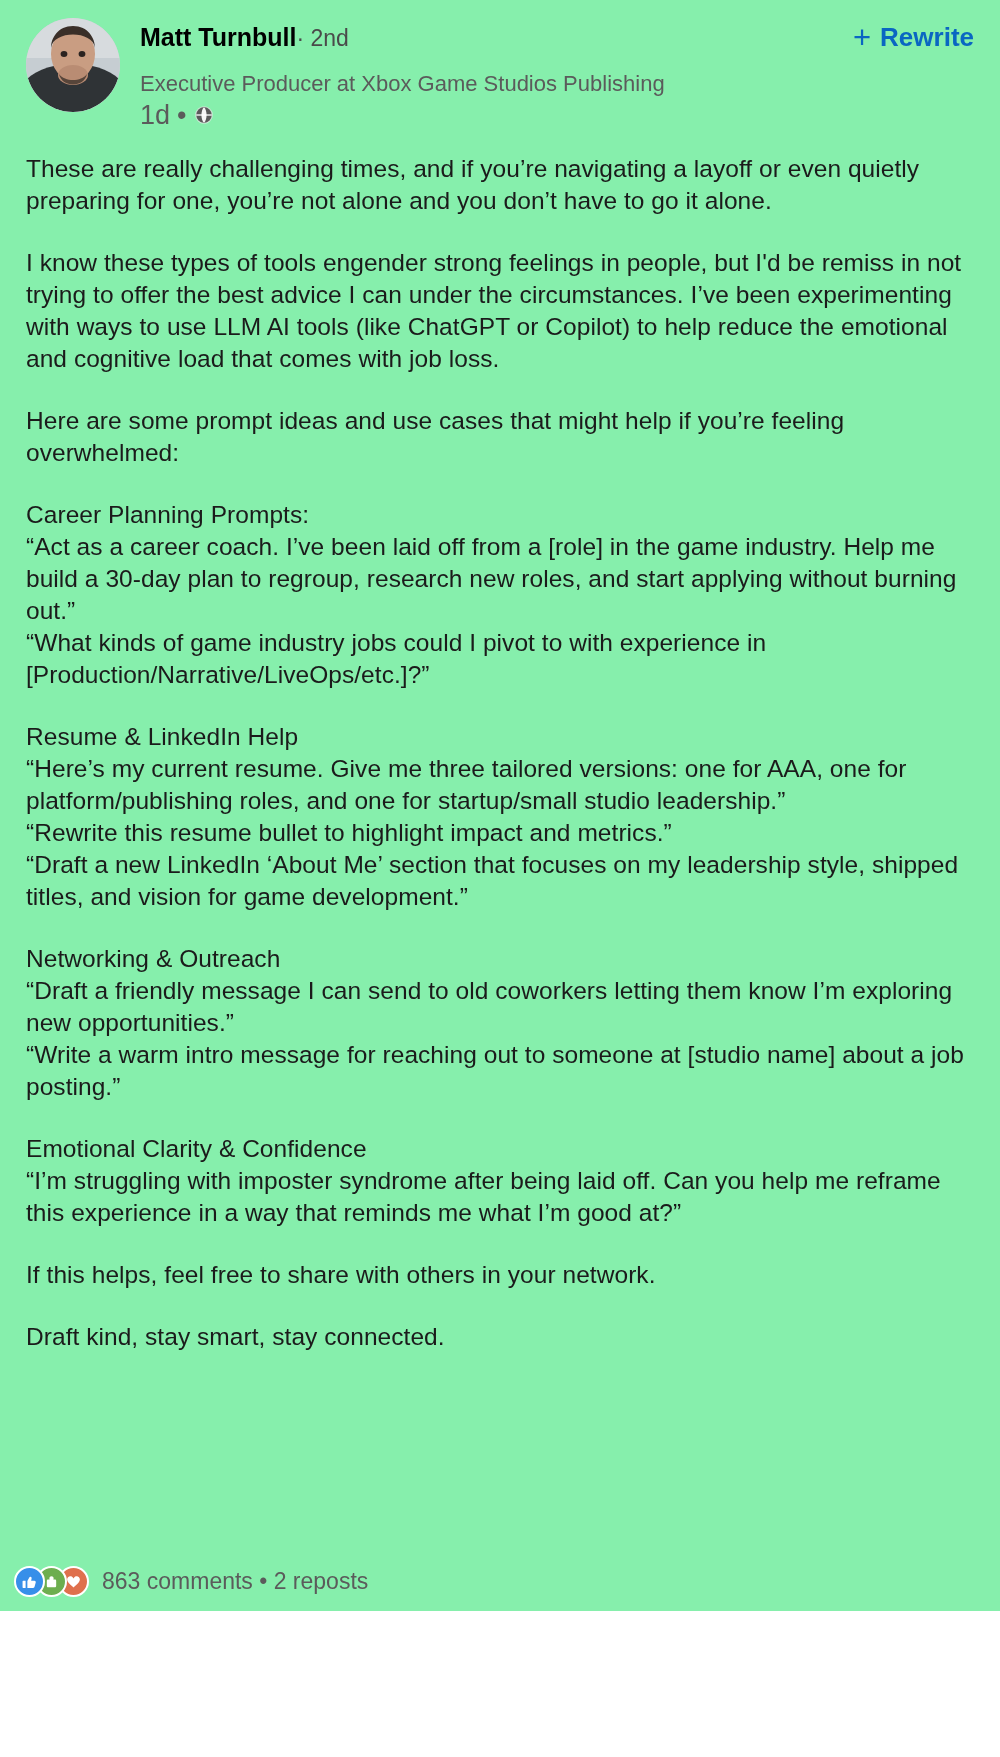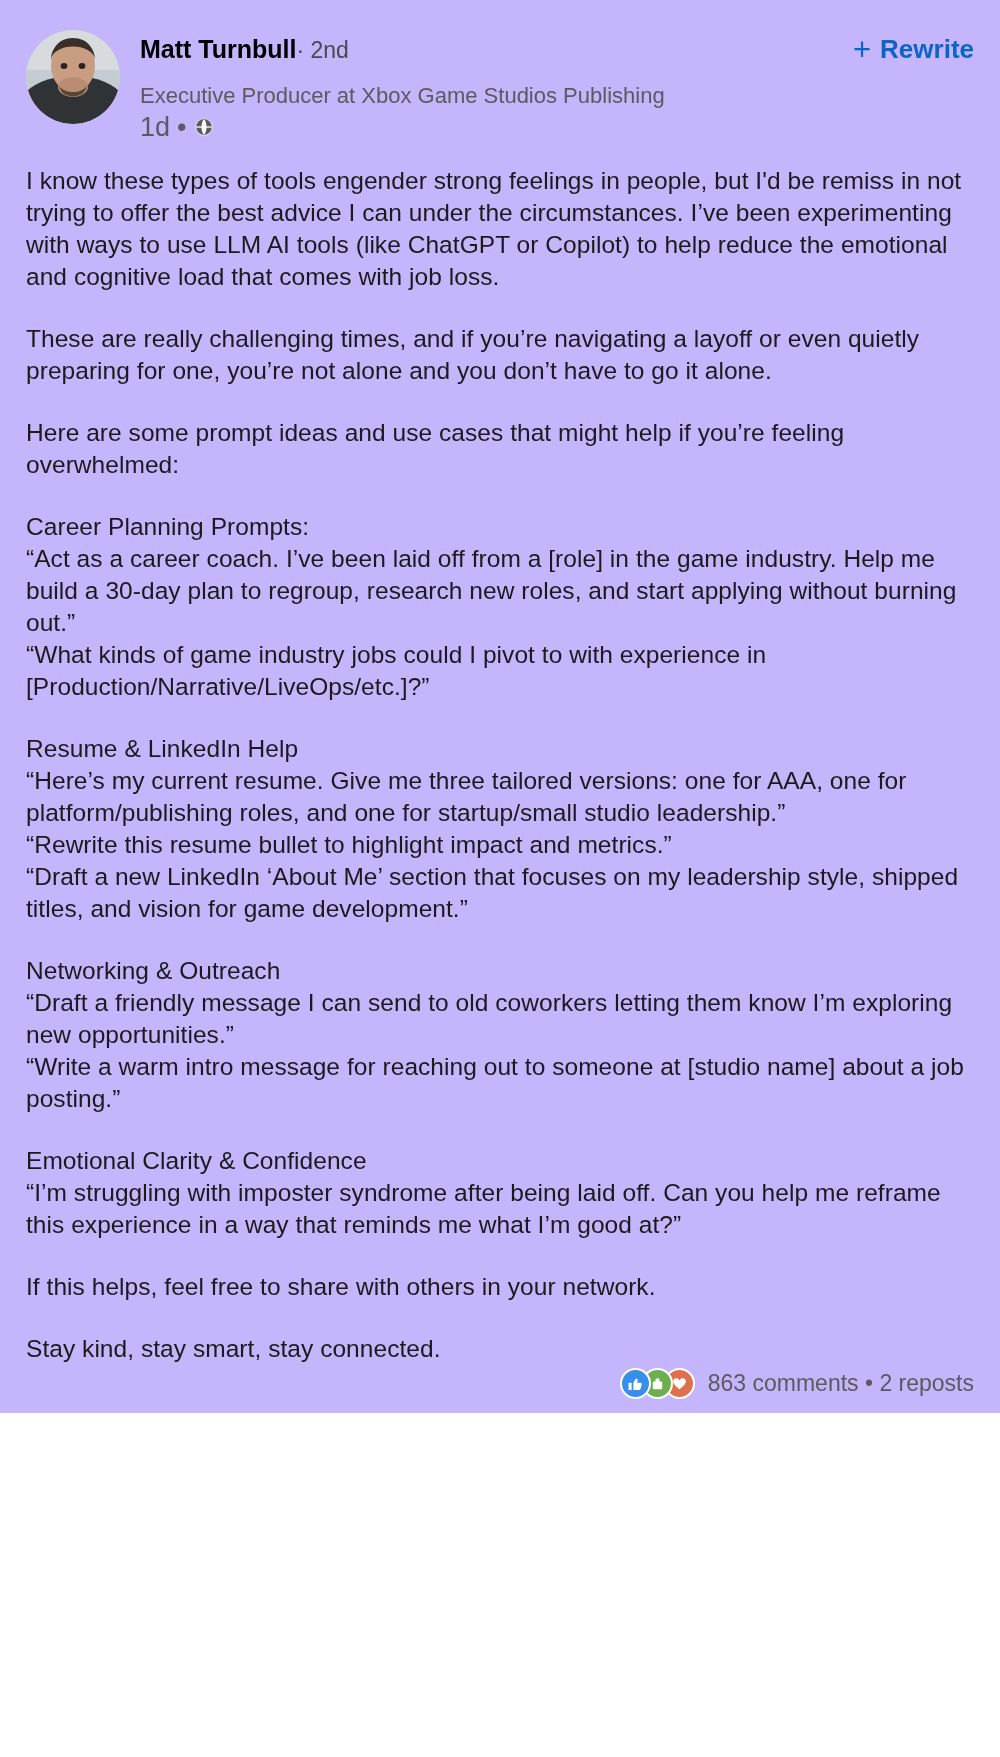--- a/index.html
+++ b/index.html
@@ -10,24 +10,24 @@
   }
   body {
     width: 1000px;
     height: 1757px;
     font-family: "Liberation Sans", sans-serif;
     color: #000000;
     -webkit-font-smoothing: antialiased;
   }
   .post {
     width: 1000px;
-    height: 1413px;
+    height: 1611px;
     position: relative;
-    background: #c4b5fd;
-    padding: 12px 26px;
+    background: #86efac;
+    padding: 0 26px;
   }
   
   .post-header {
     display: flex;
     align-items: flex-start;
     padding-top: 18px;
     padding-bottom: 10px;
   }
   .avatar {
     width: 94px;
@@ -109,26 +109,26 @@
     letter-spacing: 0.05px;
   }
   .para {
     margin: 0 0 30px 0;
     white-space: pre-line;
   }
   .para:last-child { margin-bottom: 0; }
   
   .post-footer {
     position: absolute;
-    left: 26px;
+    left: 14px;
     right: 26px;
     bottom: 14px;
     display: flex;
     align-items: center;
-    justify-content: flex-end;
+    justify-content: flex-start;
   }
   .reactions {
     display: flex;
     align-items: center;
   }
   .reaction-icons {
     display: flex;
     align-items: center;
   }
   .rx {
@@ -204,37 +204,37 @@
     </div>
 
     <button class="follow-btn">
       <span class="plus-icon">+</span>
       <span>Rewrite</span>
     </button>
 
   </div>
 
   <div class="post-body">
+    <p class="para">These are really challenging times, and if you’re navigating a layoff or even quietly preparing for one, you’re not alone and you don’t have to go it alone.</p>
     <p class="para">I know these types of tools engender strong feelings in people, but I'd be remiss in not trying to offer the best advice I can under the circumstances. I’ve been experimenting with ways to use LLM AI tools (like ChatGPT or Copilot) to help reduce the emotional and cognitive load that comes with job loss.</p>
-    <p class="para">These are really challenging times, and if you’re navigating a layoff or even quietly preparing for one, you’re not alone and you don’t have to go it alone.</p>
     <p class="para">Here are some prompt ideas and use cases that might help if you’re feeling overwhelmed:</p>
     <p class="para">Career Planning Prompts:
 “Act as a career coach. I’ve been laid off from a [role] in the game industry. Help me build a 30-day plan to regroup, research new roles, and start applying without burning out.”
 “What kinds of game industry jobs could I pivot to with experience in [Production/Narrative/LiveOps/etc.]?”</p>
     <p class="para">Resume &amp; LinkedIn Help
 “Here’s my current resume. Give me three tailored versions: one for AAA, one for platform/publishing roles, and one for startup/small studio leadership.”
 “Rewrite this resume bullet to highlight impact and metrics.”
 “Draft a new LinkedIn ‘About Me’ section that focuses on my leadership style, shipped titles, and vision for game development.”</p>
     <p class="para">Networking &amp; Outreach
 “Draft a friendly message I can send to old coworkers letting them know I’m exploring new opportunities.”
 “Write a warm intro message for reaching out to someone at [studio name] about a job posting.”</p>
     <p class="para">Emotional Clarity &amp; Confidence
 “I’m struggling with imposter syndrome after being laid off. Can you help me reframe this experience in a way that reminds me what I’m good at?”</p>
     <p class="para">If this helps, feel free to share with others in your network.</p>
-    <p class="para">Stay kind, stay smart, stay connected.</p>
+    <p class="para">Draft kind, stay smart, stay connected.</p>
   </div>
 
   <div class="post-footer">
     <div class="reactions">
       <div class="reaction-icons">
         <span class="rx rx-like">
           <svg width="17" height="17" viewBox="0 0 24 24" xmlns="http://www.w3.org/2000/svg" aria-hidden="true">
             <path d="M9 21h8.2c.9 0 1.7-.6 1.9-1.5l1.7-6.2c.3-1.2-.6-2.3-1.9-2.3h-4.6l.7-3.3c.2-1.1-.5-2.2-1.6-2.4-.7-.1-1.4.2-1.7.9L9 11.2V21zM3 11h3.5v10H3a.8.8 0 01-.8-.8v-8.4c0-.5.4-.8.8-.8z" fill="#ffffff"></path>
           </svg>
         </span>

